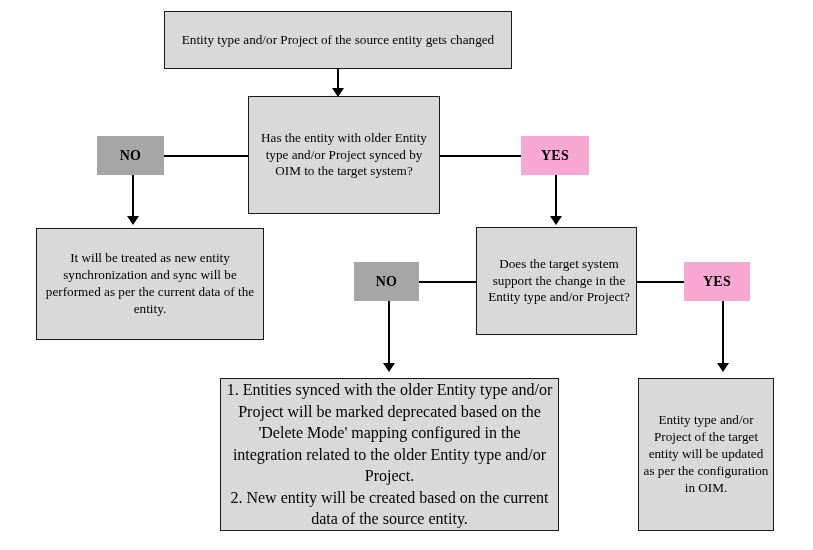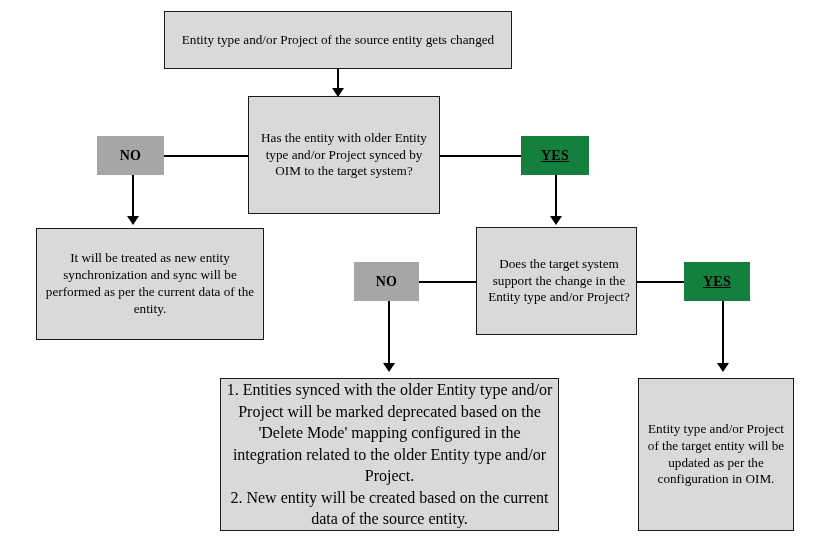--- a/index.html
+++ b/index.html
@@ -26,26 +26,25 @@
     justify-content: center;
     text-align: center;
     font-size: 13.2px;
     line-height: 1.28;
     padding: 3px 4px;
     white-space: pre-line;
   }
   .node.process   { background: #d9d9d9; }
   .node.decision  { background: #d9d9d9; }
   .node.label-yes {
-    background: #15803d;
+    background: #f9a8d4;
     border: none;
     font-weight: bold;
     font-size: 14px;
     letter-spacing: 0.3px;
-    text-decoration: underline;
   }
   .node.label-no {
     background: #a6a6a6;
     border: none;
     font-weight: bold;
     font-size: 14px;
     letter-spacing: 0.3px;
   }
   .node.bigtext {
     font-size: 16px;
@@ -106,15 +105,15 @@
 
   <div class="node decision" style="left:476px; top:227px; width:161px; height:108px;padding-left:9px;">Does the target system support the change in the Entity type and/or Project?</div>
 
   <div class="node label-no" style="left:354px; top:262px; width:65px; height:39px;">NO</div>
 
   <div class="node label-yes" style="left:684px; top:262px; width:66px; height:39px;">YES</div>
 
   <div class="node process bigtext" style="left:220px; top:378px; width:339px; height:153px;">1. Entities synced with the older Entity type and/or Project will be marked deprecated based on the 'Delete Mode' mapping configured in the integration related to the older Entity type and/or Project.
 2. New entity will be created based on the current data of the source entity.</div>
 
-  <div class="node process" style="left:638px; top:378px; width:156px; height:153px;">Entity type and/or Project of the target entity will be updated as per the configuration in OIM.</div>
+  <div class="node process" style="left:638px; top:378px; width:136px; height:153px;">Entity type and/or Project of the target entity will be updated as per the configuration in OIM.</div>
 
 </div>
 
 </body></html>

